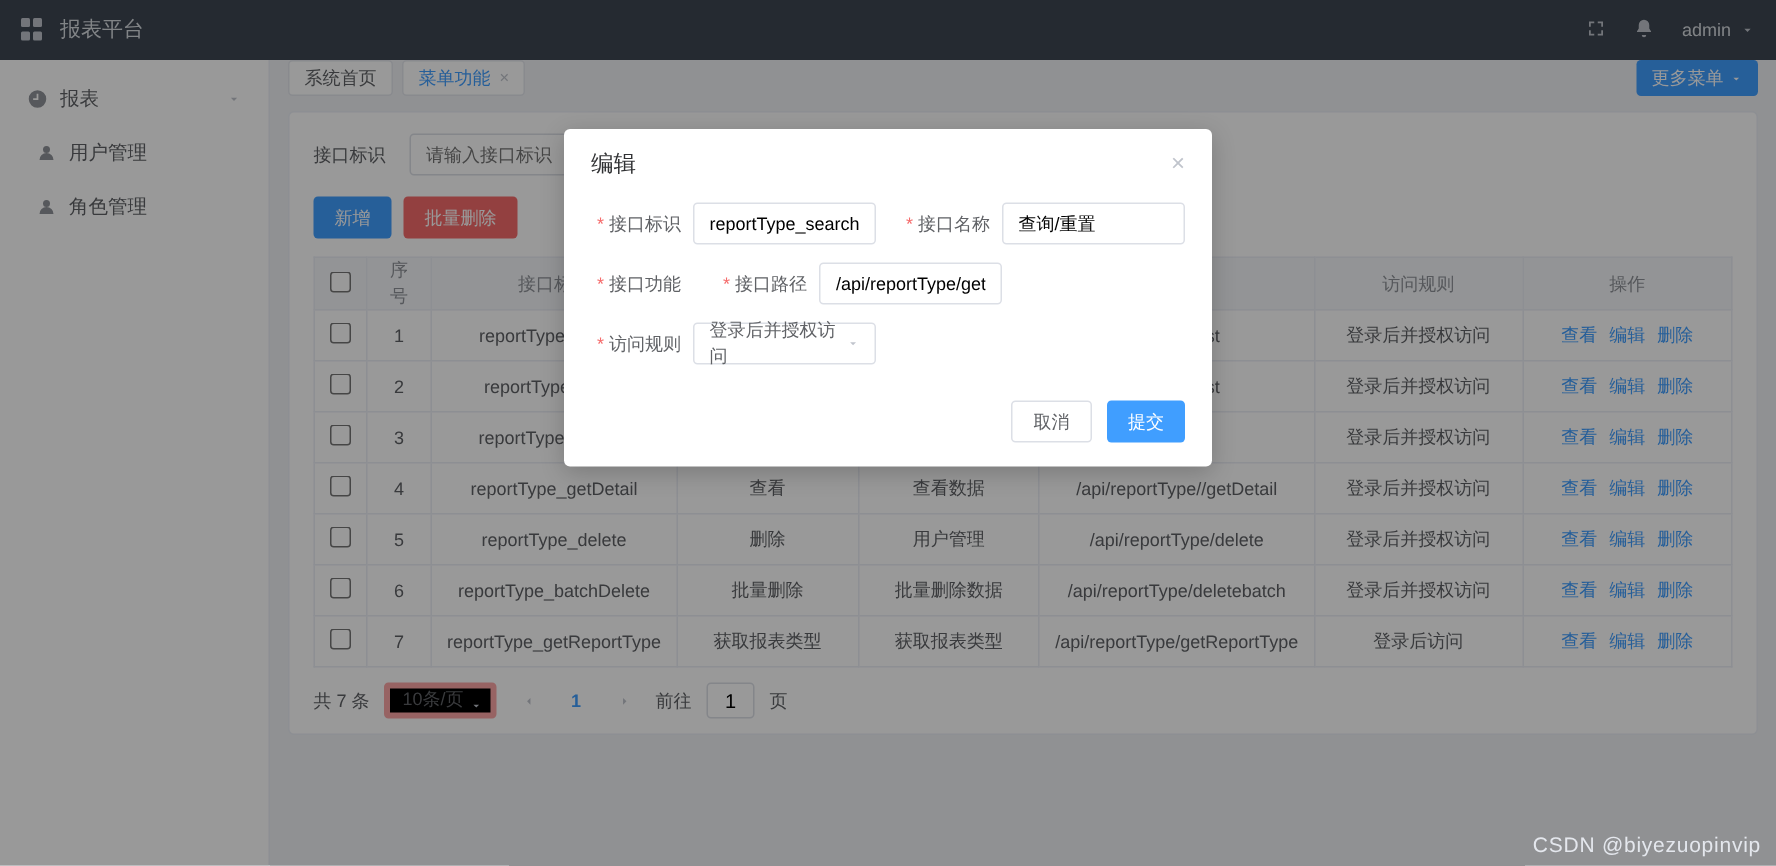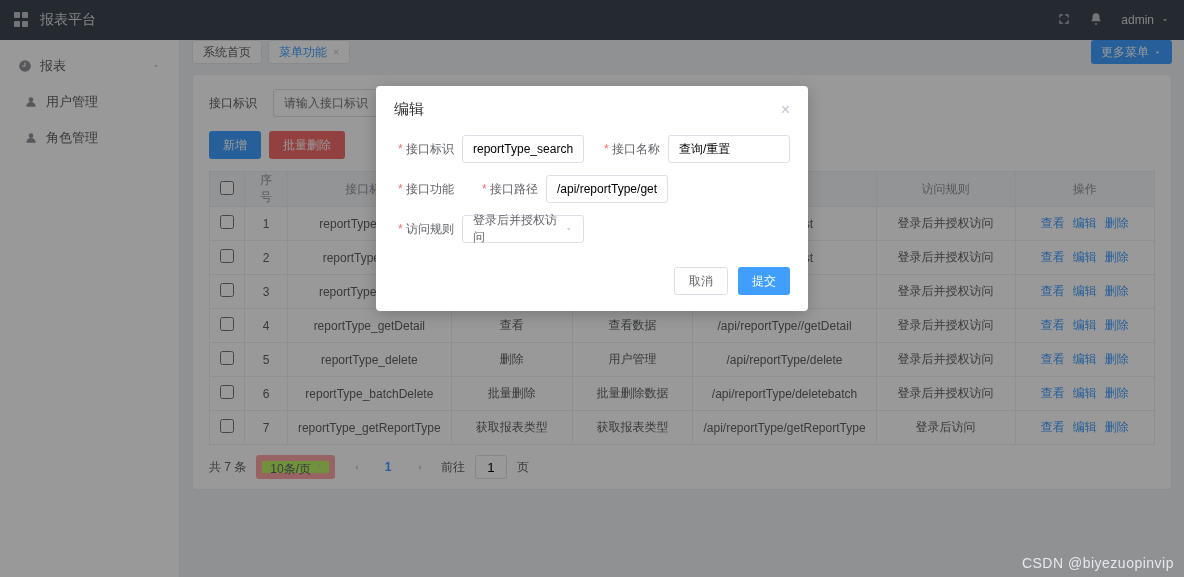--- a/index.html
+++ b/index.html
@@ -65,21 +65,21 @@
     .btn.default { background:#fff; border:1px solid #dcdfe6; color:#606266; }
 
     table { width:100%; border-collapse:collapse; font-size:12px; }
     th, td { border:1px solid #ebeef5; padding:0 10px; height:34px; text-align:center; }
     th { background:#f5f7fa; color:#909399; font-weight:500; }
     td.check, th.check { width:34px; }
     .chk { width:14px; height:14px; }
     .ops a { color:#409eff; margin:0 4px; cursor:pointer; text-decoration:none; }
 
     .pagination { display:flex; align-items:center; gap:10px; padding:10px 0 0 0; font-size:12px; color:#606266; }
-    .page-size { height:24px; border:6px solid #fca5a5; border-radius:3px; padding:0 18px 0 8px; background:#bef264; position:relative; display:flex; align-items:flex-start; }
+    .page-size { height:24px; border:4px solid #fca5a5; border-radius:3px; padding:0 18px 0 8px; background:#000000; position:relative; display:flex; align-items:flex-end; }
     .page-size svg{width:9px;height:9px;fill:#c0c4cc; position:absolute; right:5px;}
     .pg-btn { width:22px; height:22px; display:flex; align-items:center; justify-content:center; color:#c0c4cc; cursor:pointer; }
     .pg-btn svg{width:9px;height:9px;fill:#c0c4cc;}
     .pg-num { color:#409eff; font-weight:600; width:22px; text-align:center; }
     .jump-inp { width:32px; height:24px; border:1px solid #dcdfe6; border-radius:3px; text-align:center; }
 
     
     .mask { position:absolute; inset:0; background:rgba(0,0,0,0.4); display:flex; align-items:flex-start; justify-content:center; padding-top:86px; }
     .modal { width:432px; background:#fff; border-radius:4px; box-shadow:0 4px 16px rgba(0,0,0,.2); }
     .modal-head { display:flex; align-items:center; padding:14px 18px 6px 18px; }

